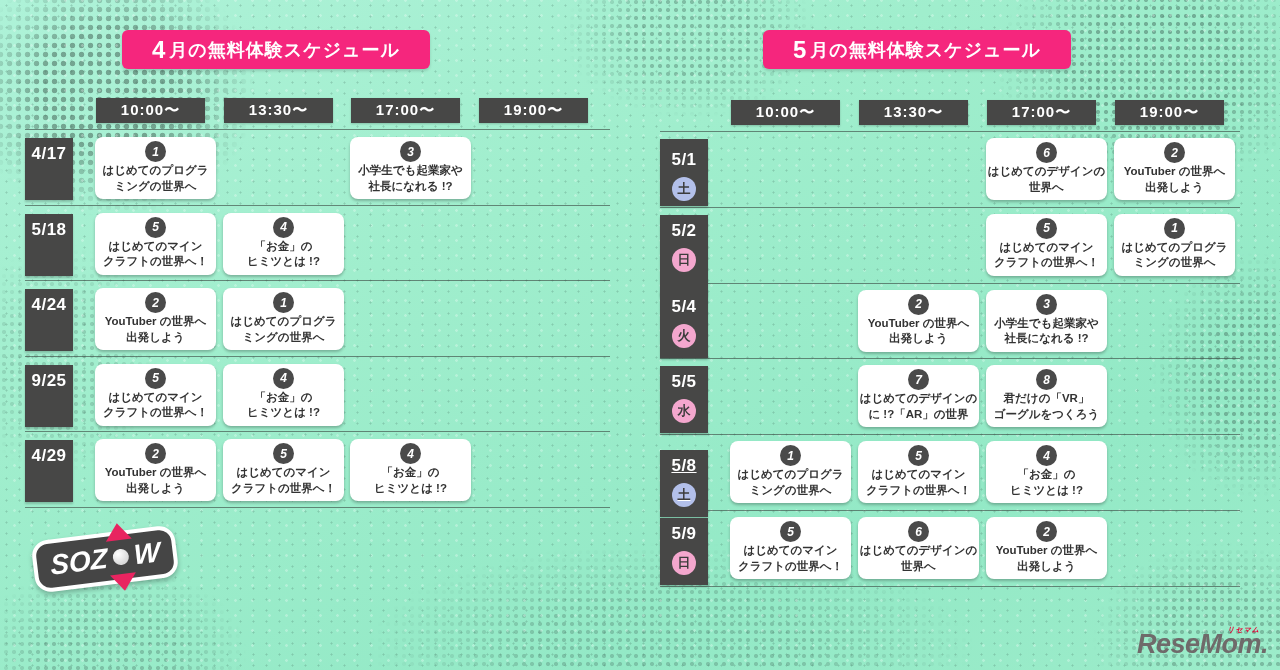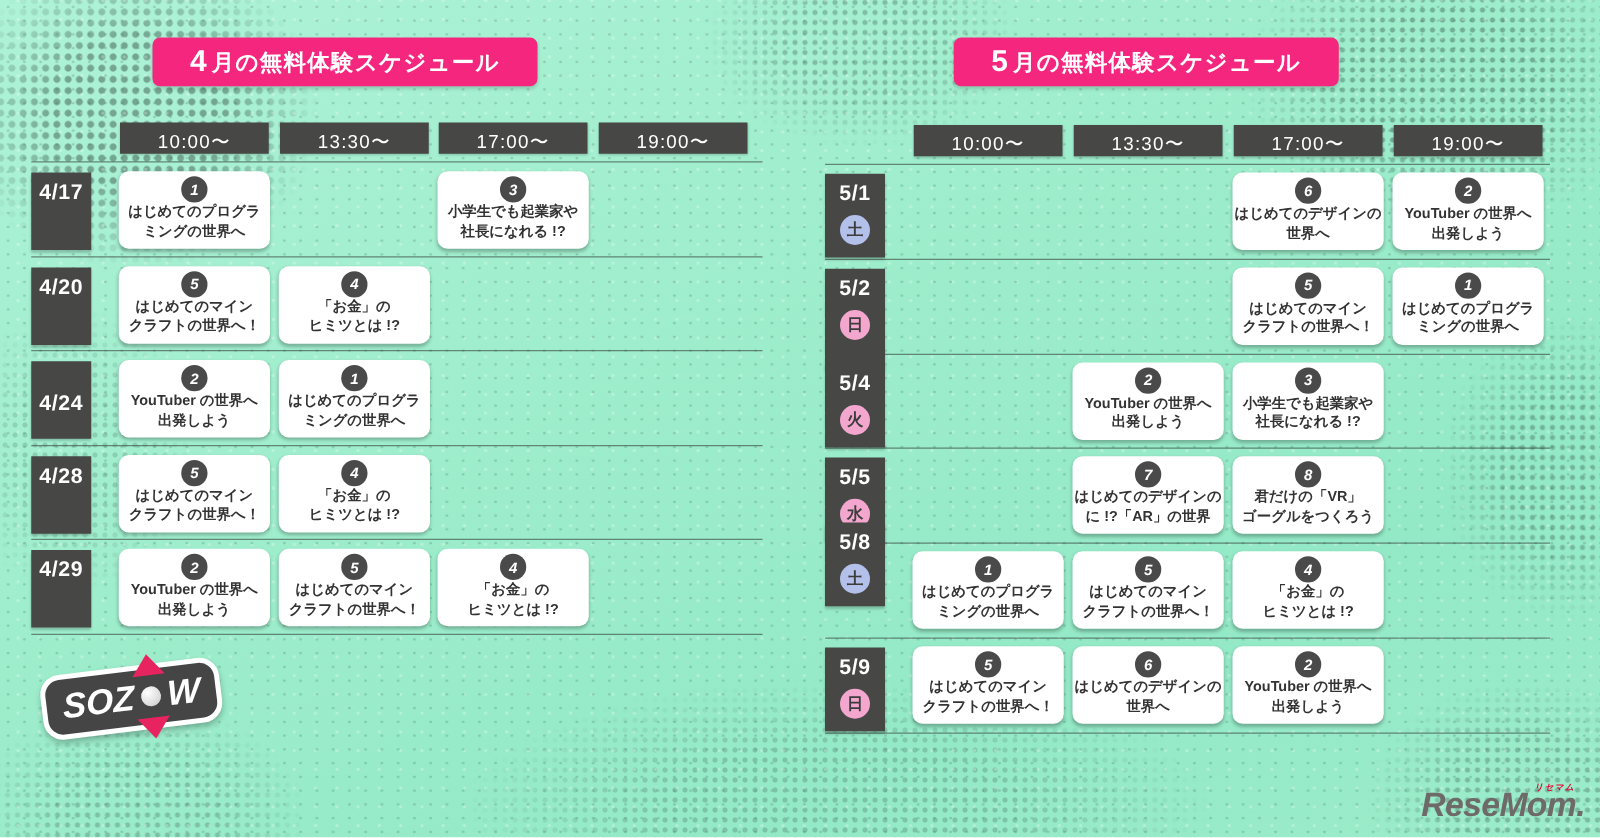--- a/index.html
+++ b/index.html
@@ -26,22 +26,22 @@
   .speckle{position:absolute;inset:0;pointer-events:none;opacity:.30;
     background-image:radial-gradient(circle, rgba(60,100,85,.8) .8px, rgba(60,100,85,0) 1.3px),
                      radial-gradient(circle, rgba(255,255,255,.9) 1px, rgba(255,255,255,0) 1.6px);
     background-size:13px 11px,17px 15px;background-position:0 0,6px 8px;}
   #board{position:absolute;inset:0;}
   .title{position:absolute;top:30px;height:39px;display:inline-flex;align-items:center;
     background:var(--pink);color:#fff;border-radius:6px;padding:0 30px;
     font-weight:800;letter-spacing:1px;white-space:nowrap;box-shadow:0 2px 3px rgba(0,0,0,.15);}
   .title .num{font-size:24px;margin-right:3px;}
   .title .rest{font-size:18px;}
-  .time-box{position:absolute;width:119px;height:25px;background:var(--dark);color:#fff;
-    display:flex;align-items:flex-end;justify-content:center;font-size:15px;font-weight:400;
+  .time-box{position:absolute;width:109px;height:25px;background:var(--dark);color:#fff;
+    display:flex;align-items:center;justify-content:center;font-size:15px;font-weight:700;
     letter-spacing:1px;box-shadow:0 1px 2px rgba(0,0,0,.2);}
   .sep{position:absolute;height:1px;background:rgba(55,65,60,.6);}
   .date-cell{position:absolute;width:48px;background:var(--dark);color:#fff;
     display:flex;flex-direction:column;align-items:center;padding-top:6px;
     box-shadow:0 2px 2px rgba(0,0,0,.2);}
   .date-cell .d{font-size:17px;font-weight:700;letter-spacing:.5px;}
   .wk{width:24px;height:24px;border-radius:50%;margin-top:7px;display:flex;align-items:center;
     justify-content:center;font-size:13px;font-weight:700;color:#3c3c3c;}
   .card{position:absolute;width:121px;height:62px;background:#fff;border-radius:8px;
     box-shadow:0 2px 3px rgba(0,0,0,.25);display:flex;flex-direction:column;align-items:center;}
@@ -116,47 +116,47 @@
         <span class="n">1</span>
         <div class="l">はじめてのプログラ</div>
         <div class="l">ミングの世界へ</div>
       </div>
       <div class="card" style="left: 350px; top: 137px;">
         <span class="n">3</span>
         <div class="l">小学生でも起業家や</div>
         <div class="l">社長になれる !?</div>
       </div>
       <div class="date-cell" style="left: 25px; top: 213.6px; height: 62px;">
-        <span class="d">4/20</span>
+        <span class="d">5/18</span>
       </div>
       <div class="card" style="left: 95px; top: 212.6px;">
         <span class="n">5</span>
         <div class="l">はじめてのマイン</div>
         <div class="l">クラフトの世界へ！</div>
       </div>
       <div class="card" style="left: 223px; top: 212.6px;">
         <span class="n">4</span>
         <div class="l">「お金」の</div>
         <div class="l">ヒミツとは !?</div>
       </div>
-      <div class="date-cell" style="left: 25px; top: 289.2px; height: 62px; justify-content: center;">
+      <div class="date-cell" style="left: 25px; top: 289.2px; height: 62px;">
         <span class="d">4/24</span>
       </div>
       <div class="card" style="left: 95px; top: 288.2px;">
         <span class="n">2</span>
         <div class="l">YouTuber の世界へ</div>
         <div class="l">出発しよう</div>
       </div>
       <div class="card" style="left: 223px; top: 288.2px;">
         <span class="n">1</span>
         <div class="l">はじめてのプログラ</div>
         <div class="l">ミングの世界へ</div>
       </div>
       <div class="date-cell" style="left: 25px; top: 364.8px; height: 62px;">
-        <span class="d">4/28</span>
+        <span class="d">9/25</span>
       </div>
       <div class="card" style="left: 95px; top: 363.8px;">
         <span class="n">5</span>
         <div class="l">はじめてのマイン</div>
         <div class="l">クラフトの世界へ！</div>
       </div>
       <div class="card" style="left: 223px; top: 363.8px;">
         <span class="n">4</span>
         <div class="l">「お金」の</div>
         <div class="l">ヒミツとは !?</div>
@@ -195,21 +195,21 @@
       <div class="time-box" style="left: 1115px; top: 100px;">
         <span>19:00〜</span>
       </div>
       <div class="sep" style="left: 660px; top: 131px; width: 580px;"></div>
       <div class="sep" style="left: 660px; top: 206.8px; width: 580px;"></div>
       <div class="sep" style="left: 660px; top: 282.6px; width: 580px;"></div>
       <div class="sep" style="left: 660px; top: 358.4px; width: 580px;"></div>
       <div class="sep" style="left: 660px; top: 434.2px; width: 580px;"></div>
       <div class="sep" style="left: 660px; top: 510px; width: 580px;"></div>
       <div class="sep" style="left: 660px; top: 585.8px; width: 580px;"></div>
-      <div class="date-cell" style="left: 660px; top: 139px; height: 67px;">
+      <div class="date-cell" style="left: 660px; top: 139px; height: 67px; justify-content: center;">
         <span class="d">5/1</span>
         <span class="wk" style="background: rgb(179, 192, 234);">土</span>
       </div>
       <div class="card" style="left: 986px; top: 138px;">
         <span class="n">6</span>
         <div class="l">はじめてのデザインの</div>
         <div class="l">世界へ</div>
       </div>
       <div class="card" style="left: 1114px; top: 138px;">
         <span class="n">2</span>
@@ -251,21 +251,21 @@
       <div class="card" style="left: 858px; top: 365.4px;">
         <span class="n">7</span>
         <div class="l">はじめてのデザインの</div>
         <div class="l">に !?「AR」の世界</div>
       </div>
       <div class="card" style="left: 986px; top: 365.4px;">
         <span class="n">8</span>
         <div class="l">君だけの「VR」</div>
         <div class="l">ゴーグルをつくろう</div>
       </div>
-      <div class="date-cell" style="left: 660px; top: 418px; height: 67px;">
+      <div class="date-cell" style="left: 660px; top: 450px; height: 67px; text-decoration: underline;">
         <span class="d">5/8</span>
         <span class="wk" style="background: rgb(179, 192, 234);">土</span>
       </div>
       <div class="card" style="left: 730px; top: 441.2px;">
         <span class="n">1</span>
         <div class="l">はじめてのプログラ</div>
         <div class="l">ミングの世界へ</div>
       </div>
       <div class="card" style="left: 858px; top: 441.2px;">
         <span class="n">5</span>

